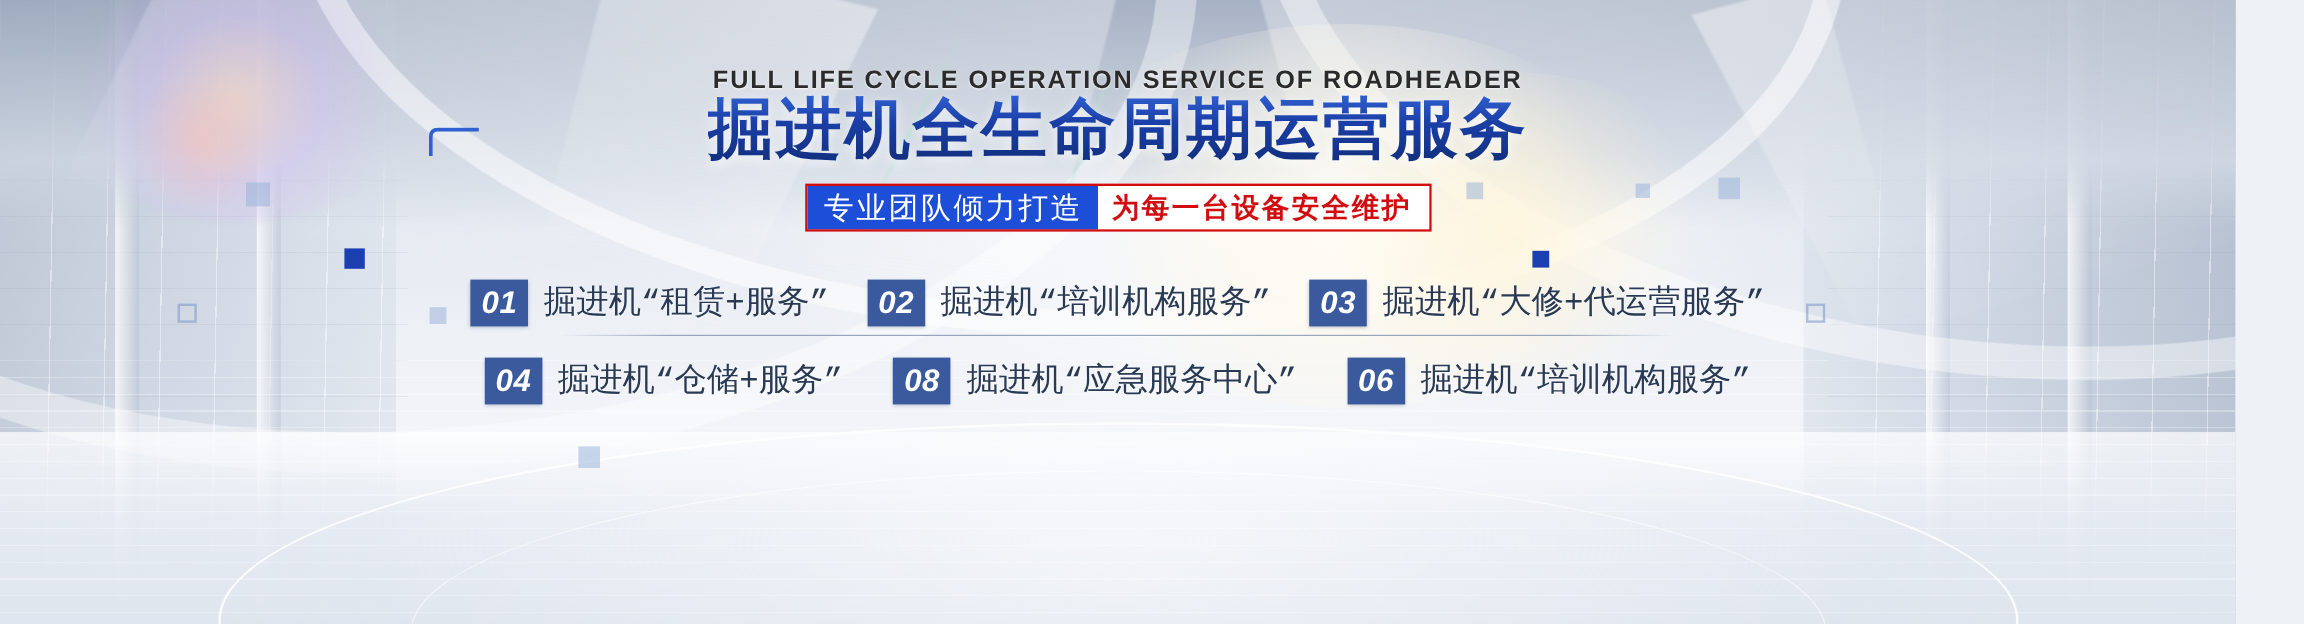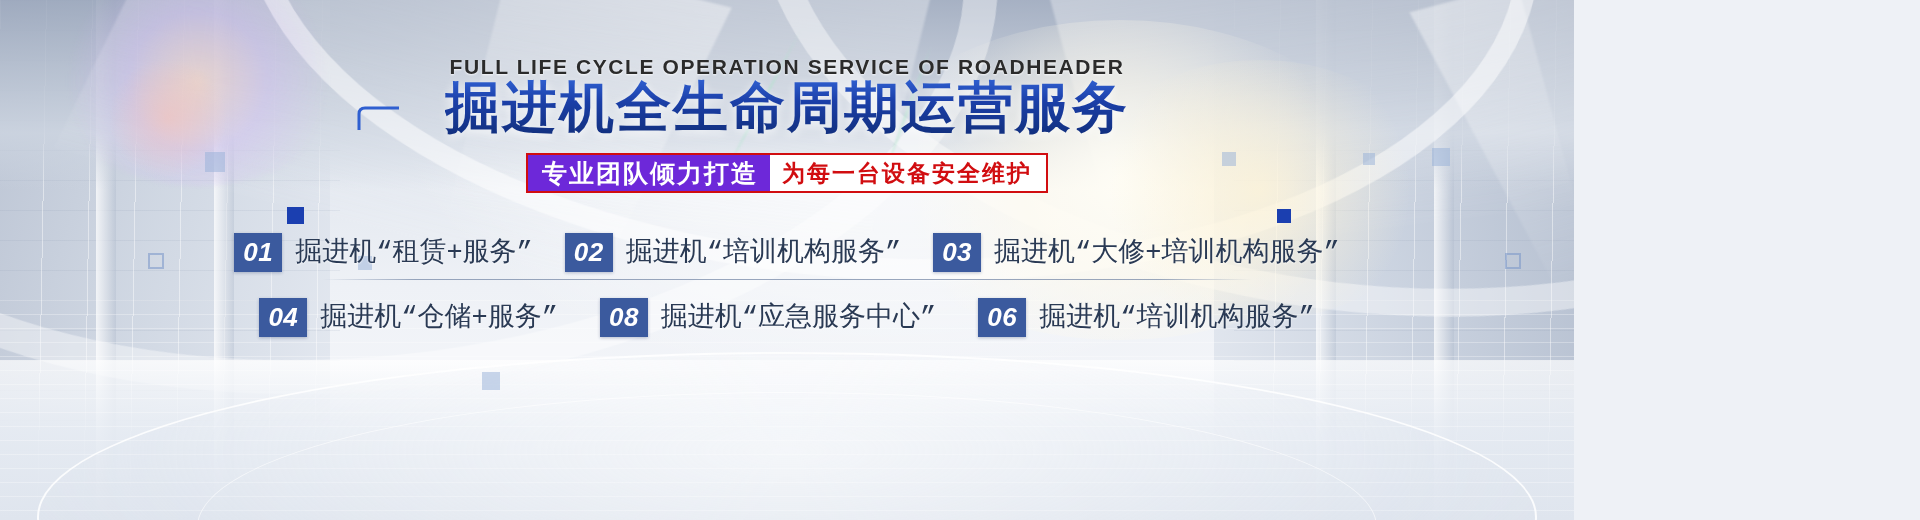--- a/index.html
+++ b/index.html
@@ -4,21 +4,21 @@
 <style>
   * { margin:0; padding:0; box-sizing:border-box; }
   html, body { width:1920px; height:520px; overflow:hidden; }
   body {
     font-family:"Liberation Sans", sans-serif;
     background:#eef1f6;
   }
 
   .banner {
     position:relative;
-    width:1574px;
+    width:1863px;
     height:520px;
     overflow:hidden;
     background:
       radial-gradient(ellipse 700px 420px at 56% 18%, rgba(255,255,255,0.98) 0%, rgba(255,255,255,0.55) 38%, rgba(255,255,255,0) 70%),
       linear-gradient(180deg, #c7cfdd 0%, #dde3ec 22%, #eef1f6 55%, #f3f5f9 74%, #e4e9f0 100%);
   }
 
   
   .bg-layer { position:absolute; inset:0; overflow:hidden; }
 
@@ -162,24 +162,24 @@
 
   .tagline {
     margin-top:18px;
     display:flex;
     align-items:stretch;
     border:2px solid #d10d10;
     background:#fff;
     height:40px;
   }
   .tag-a {
-    background:#6d28d9;
+    background:#1d4ed8;
     color:#ffffff;
     font-size:25px;
-    font-weight:700;
+    font-weight:400;
     letter-spacing:2px;
     display:flex; align-items:center;
     padding:0 12px 0 14px;
     font-family:"DejaVu Sans", sans-serif;
   }
   .tag-b {
     background:#ffffff;
     color:#d10d10;
     font-size:23px;
     font-weight:900;
@@ -299,21 +299,21 @@
         <div class="svc-item">
           <span class="svc-num">01</span>
           <span class="svc-label">掘进机“租赁+服务”</span>
         </div>
         <div class="svc-item">
           <span class="svc-num">02</span>
           <span class="svc-label">掘进机“培训机构服务”</span>
         </div>
         <div class="svc-item">
           <span class="svc-num">03</span>
-          <span class="svc-label">掘进机“大修+培训机构服务”</span>
+          <span class="svc-label">掘进机“大修+代运营服务”</span>
         </div>
       </div>
 
       <div class="svc-divider"></div>
 
       <div class="svc-row row2">
         <div class="svc-item">
           <span class="svc-num">04</span>
           <span class="svc-label">掘进机“仓储+服务”</span>
         </div>

